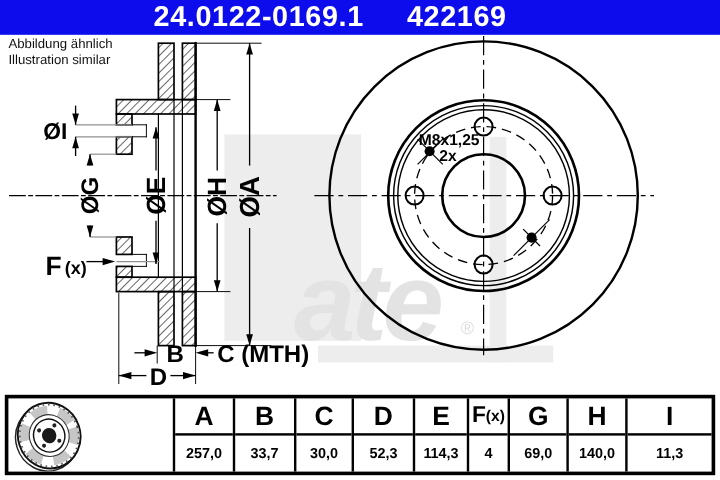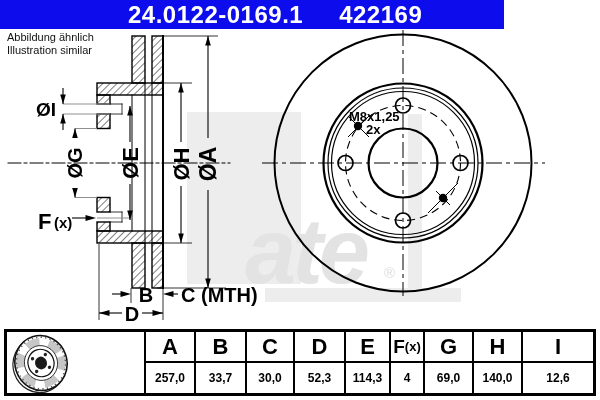--- a/index.html
+++ b/index.html
@@ -2,21 +2,21 @@
 <html><head>
 <meta charset="utf-8">
 <style>
   html,body{margin:0;padding:0;}
   body{
     width:600px;height:400px;overflow:hidden;background:#fff;
     font-family:"Liberation Sans",sans-serif;position:relative;
   }
   
   .topbar{
-    position:absolute;left:0;top:0;width:504px;height:29px;
+    position:absolute;left:0;top:0;width:600px;height:29px;
     background:#0c0cec;display:flex;align-items:center;
     padding-left:128px;gap:36px;box-sizing:border-box;
   }
   .topbar span{
     color:#fff;font-weight:bold;font-size:24px;letter-spacing:.5px;white-space:nowrap;
   }
   
   .note{
     position:absolute;left:7px;top:31px;z-index:5;
     font-size:11px;font-weight:normal;line-height:13px;color:#111;
@@ -245,15 +245,15 @@
   <div class="col" style="width:49px">
     <div class="hd">G</div>
     <div class="vl">69,0</div>
   </div>
   <div class="col" style="width:49px">
     <div class="hd">H</div>
     <div class="vl">140,0</div>
   </div>
   <div class="col" style="width:70px">
     <div class="hd">I</div>
-    <div class="vl">12,6</div>
+    <div class="vl">11,3</div>
   </div>
 </div>
 
 </body></html>

